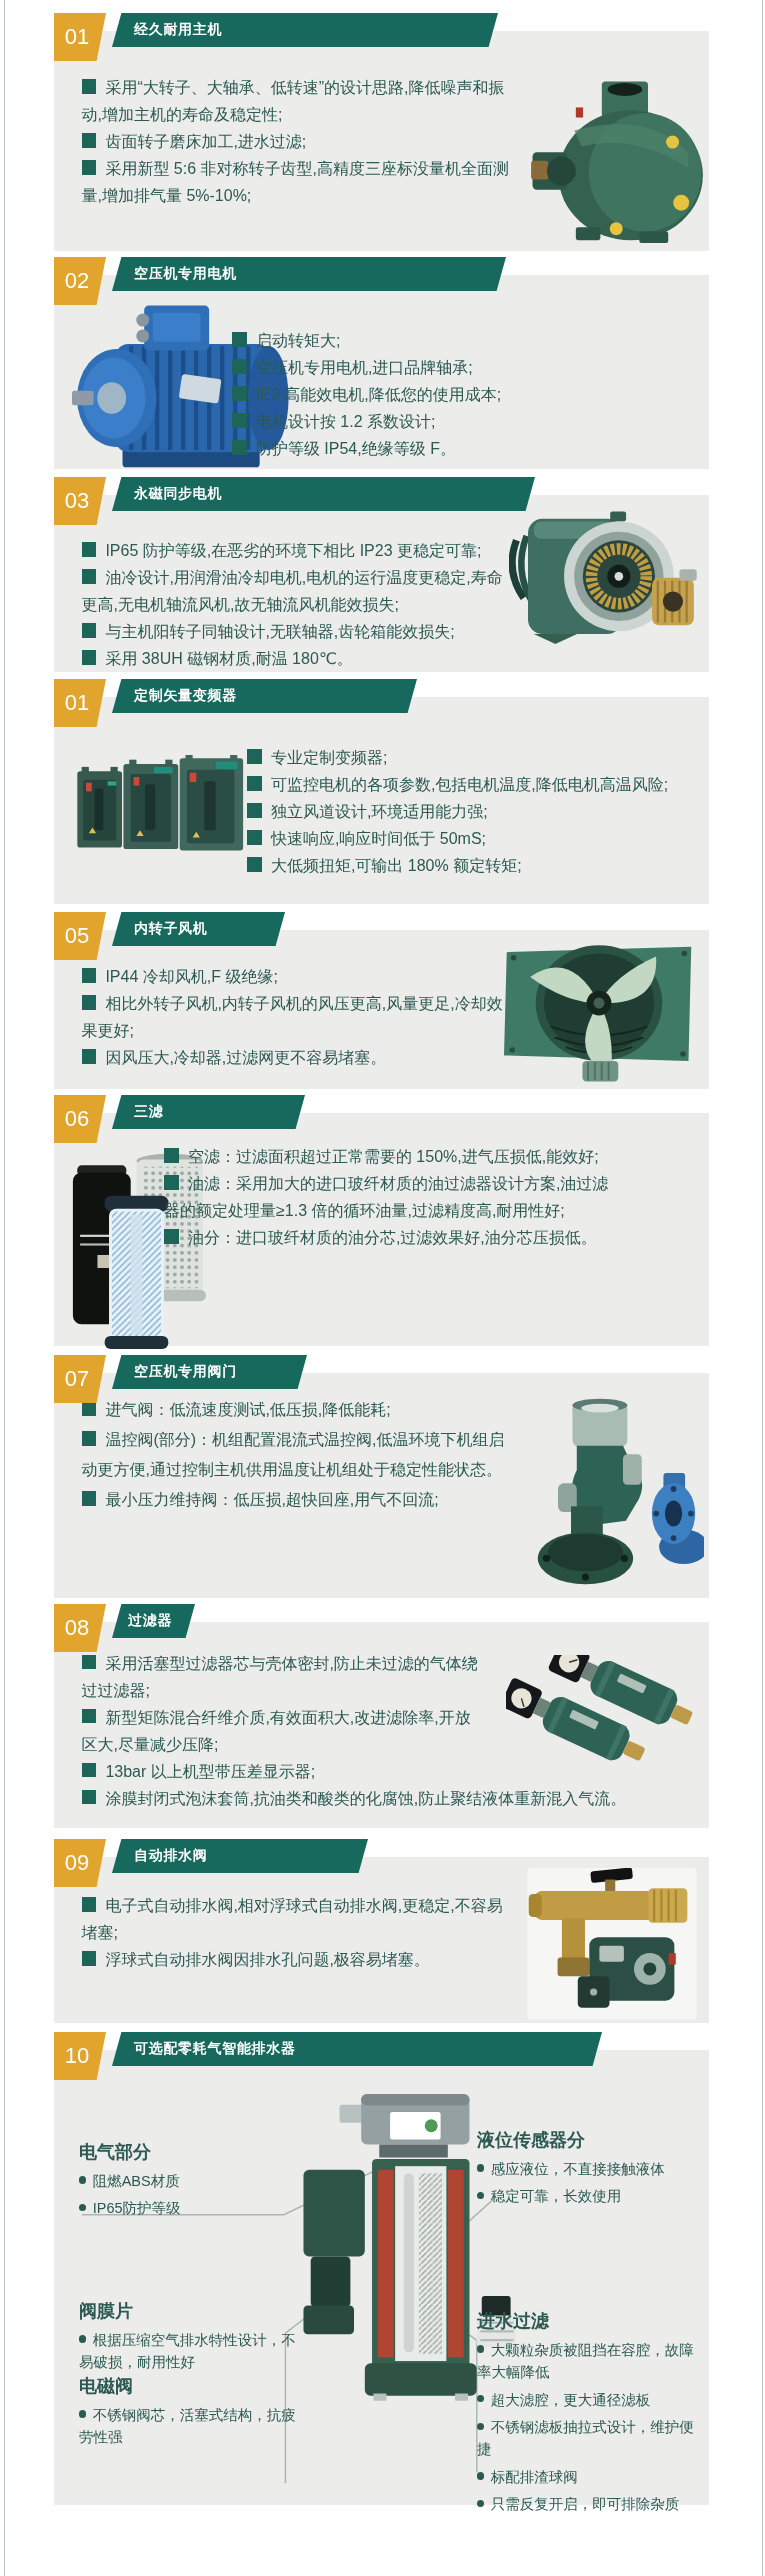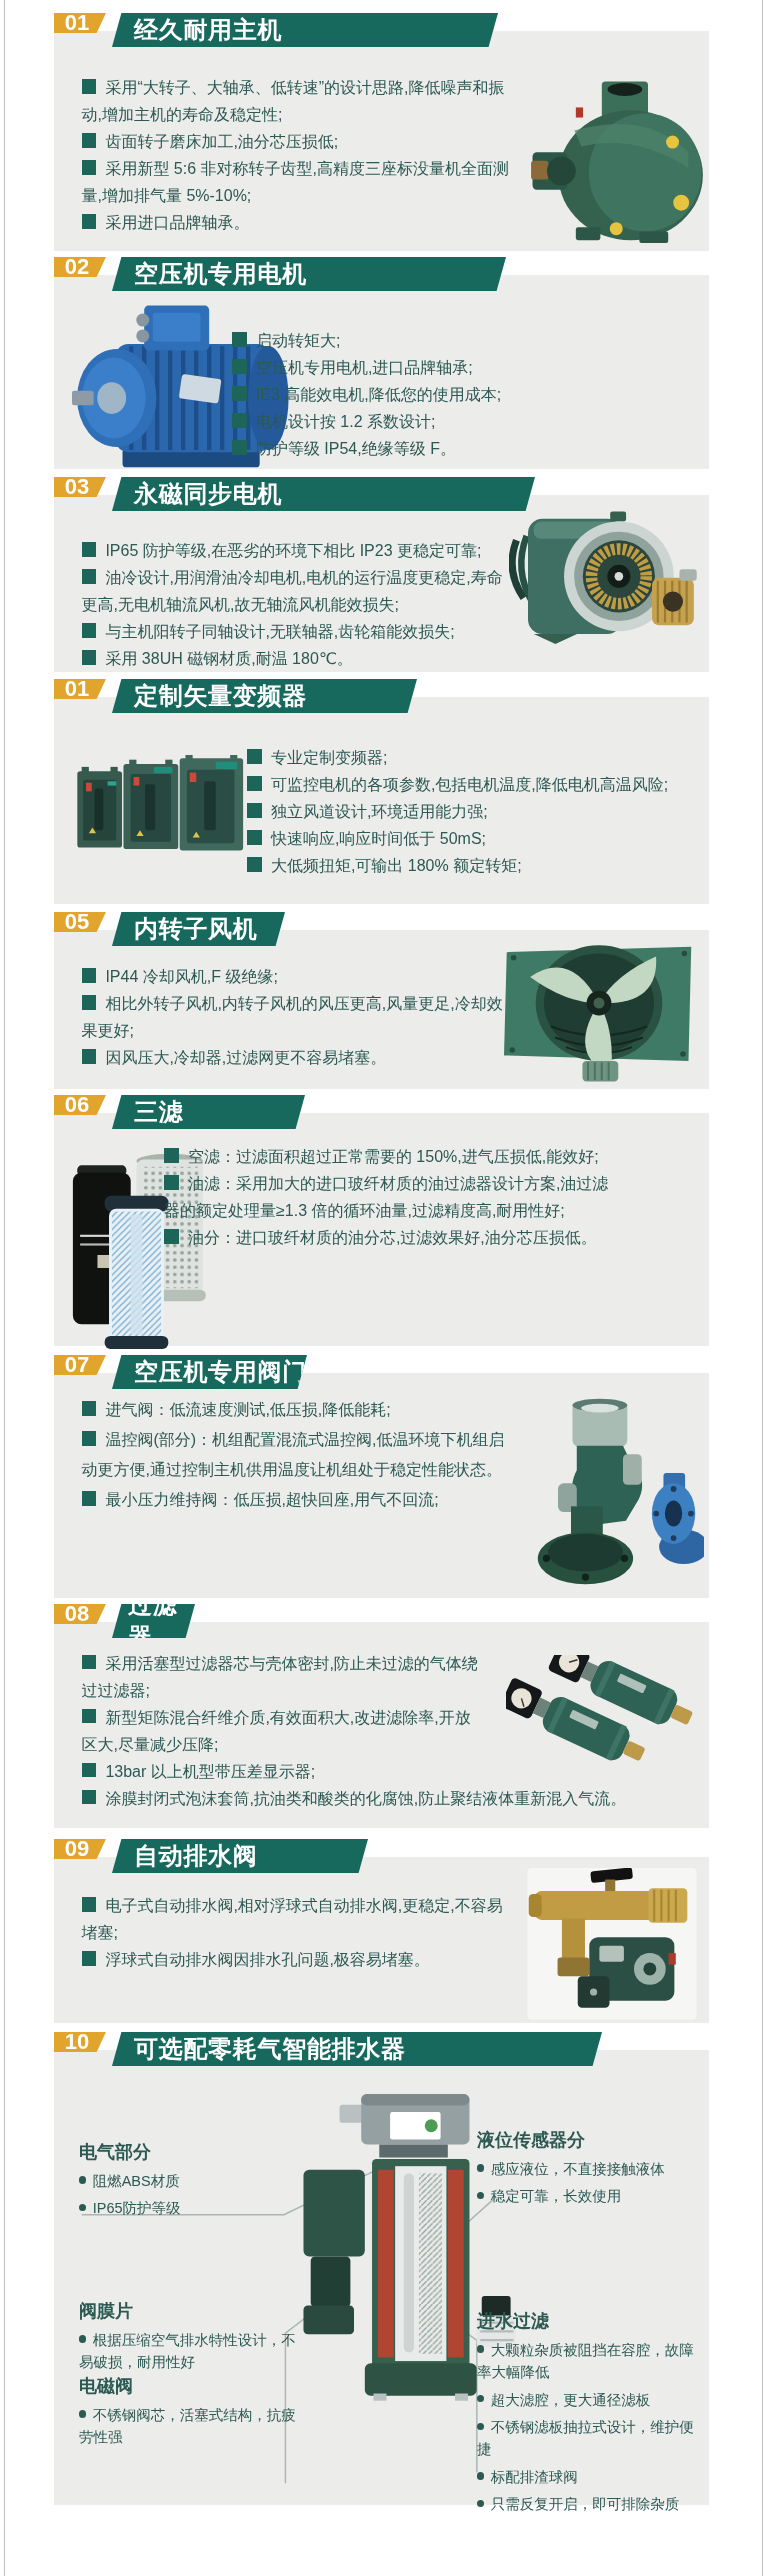--- a/index.html
+++ b/index.html
@@ -5,26 +5,26 @@
   html,body{margin:0;padding:0;background:#ffffff;}
   body{width:766px;height:2576px;position:relative;overflow:hidden;
        font-family:"Liberation Sans","DejaVu Sans",sans-serif;}
   .edge{position:absolute;top:0;bottom:0;width:1.4px;background:#bcc2c0;}
   .edge.left{left:3.6px;}
   .edge.right{left:762px;}
 
   .panel{position:absolute;left:54px;width:655px;background:#ececeb;z-index:1;}
 
   .band{position:absolute;left:54px;height:34px;z-index:3;}
-  .band .num{position:absolute;left:0;top:0;width:52px;height:20px;
-    background:var(--gold,#e1a42c);color:#fff;font-size:22px;font-weight:bold;
+  .band .num{position:absolute;left:0;top:0;width:52px;height:48px;
+    background:var(--gold,#e1a42c);color:#fff;font-size:22px;font-weight:normal;
     display:flex;align-items:center;justify-content:center;padding-right:5.8px;box-sizing:border-box;
     clip-path:polygon(0 0,100% 0,calc(100% - 9.4px) 100%,0 100%);}
   .band .bar{position:absolute;left:58px;right:0;top:0;height:34px;
-    background:var(--teal,#17695e);color:#fff;font-size:24px;font-weight:bold;letter-spacing:0.7px;
+    background:var(--teal,#17695e);color:#fff;font-size:14px;font-weight:bold;letter-spacing:0.7px;
     display:flex;align-items:center;padding-left:22px;box-sizing:border-box;
     clip-path:polygon(9.4px 0,100% 0,calc(100% - 9.4px) 100%,0 100%);}
 
   .bullets{position:relative;color:#2c5952;font-size:16px;line-height:27px;z-index:2;}
   .bullets .li{position:relative;}
   .sq{display:inline-block;width:14.5px;height:14.5px;background:#1d6459;
       margin-right:9.4px;vertical-align:-0.7px;}
   .illu{position:absolute;z-index:2;}
   .illu svg{display:block;width:100%;height:100%;}
 
@@ -56,23 +56,22 @@
       <circle cx="196" cy="86" r="9" fill="#e7c43f"></circle>
       <circle cx="208" cy="170" r="11" fill="#e7c43f"></circle>
       <circle cx="118" cy="206" r="9" fill="#e7c43f"></circle>
       <rect x="62" y="38" width="10" height="14" fill="#b03a2a"></rect>
       <rect x="150" y="210" width="40" height="16" rx="3" fill="#2c5647"></rect>
       <rect x="62" y="204" width="34" height="18" rx="3" fill="#2c5647"></rect>
     </svg>
   </div>
   <div class="bullets" style="padding:43px 0 0 27.5px;width:434px;">
     <div class="li"><span class="sq"></span><span>采用“大转子、大轴承、低转速”的设计思路,降低噪声和振动,增加主机的寿命及稳定性;</span></div>
-    <div class="li"><span class="sq"></span><span>齿面转子磨床加工,油分芯压损低;</span></div>
+    <div class="li"><span class="sq"></span><span>齿面转子磨床加工,进水过滤;</span></div>
     <div class="li"><span class="sq"></span><span>采用新型 5:6 非对称转子齿型,高精度三座标没量机全面测量,增加排气量 5%-10%;</span></div>
-    <div class="li"><span class="sq"></span><span>采用进口品牌轴承。</span></div>
   </div>
 </div>
 <div class="band" style="top:13px;width:444px;">
   <div class="num">01</div>
   <div class="bar">经久耐用主机</div>
 </div>
 
 <div class="panel" style="top:275px;height:194px;">
   <div class="illu" style="left:18px;top:29px;width:231px;height:170px;">
     <svg viewBox="0 0 320 235">

